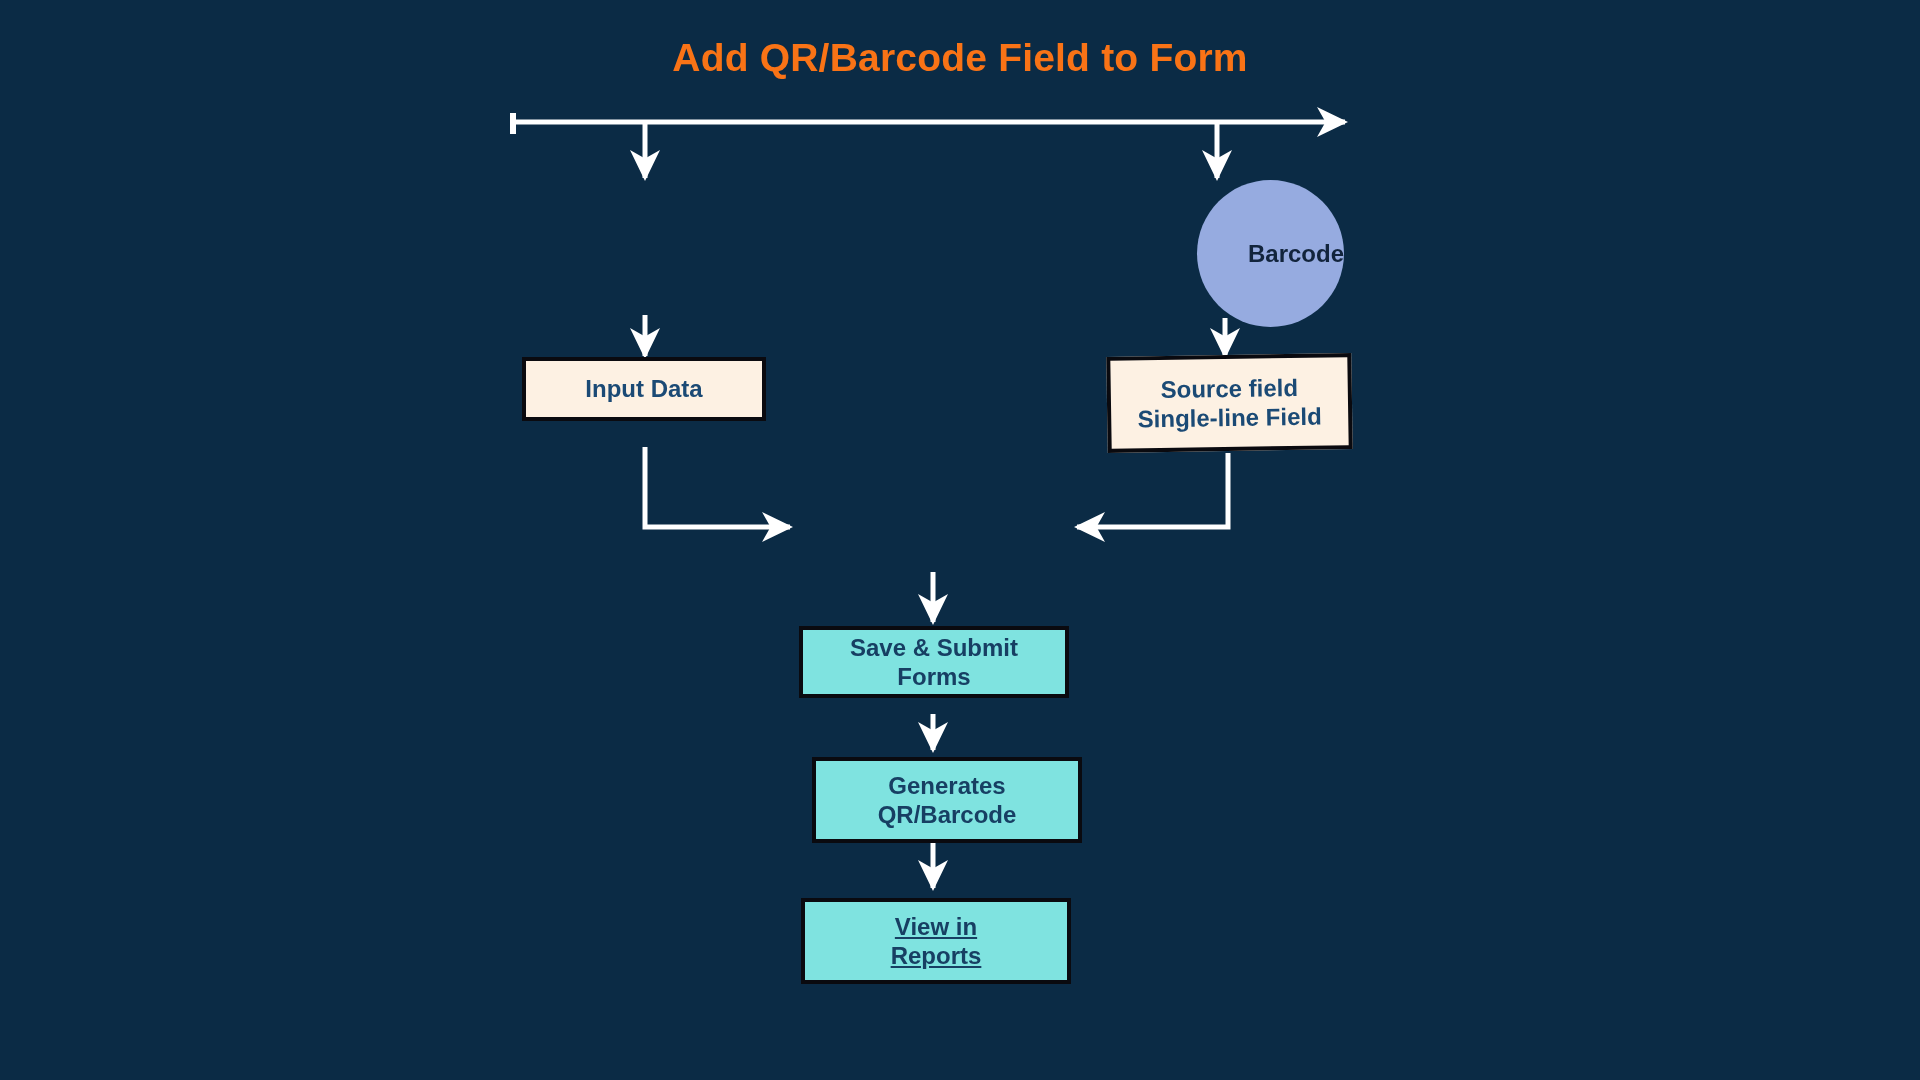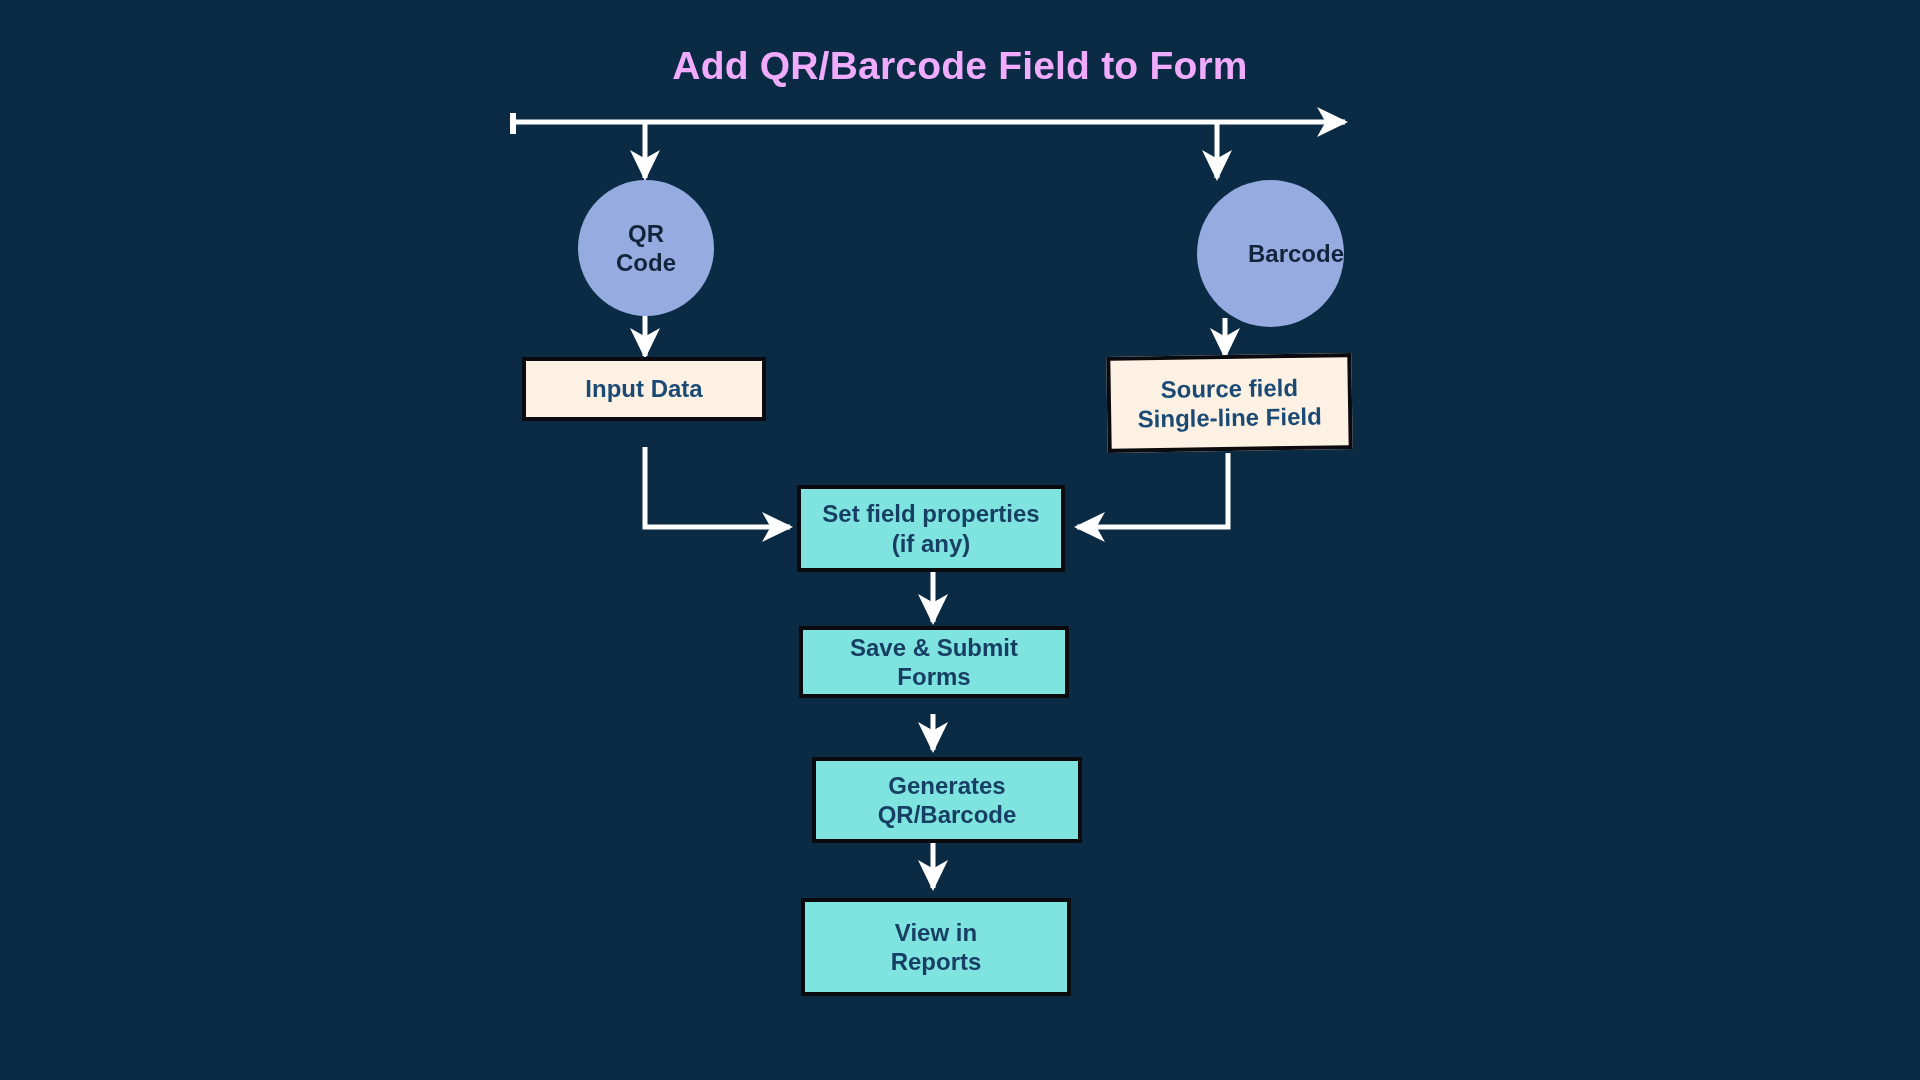--- a/index.html
+++ b/index.html
@@ -42,25 +42,24 @@
     line-height: 1.22;
   }
 
   
   #title {
     position: absolute;
     left: 0;
     top: 36px;
     width: 1920px;
     text-align: center;
-    color: #f0abfc;
+    color: #f97316;
     font-size: 39px;
     font-weight: bold;
     letter-spacing: 0.2px;
-    margin-top: 8px;
   }
 
   
   .node.circle {
     border-radius: 50%;
     background: #96abe0;
     color: #12243c;
     font-size: 24px;
   }
 
@@ -123,51 +122,43 @@
       <polyline points="1228,453 1228,527 1077,527" marker-end="url(#arrowhead)"></polyline>
 
       <line x1="933" y1="572" x2="933" y2="622" marker-end="url(#arrowhead)"></line>
 
       <line x1="933" y1="714" x2="933" y2="750" marker-end="url(#arrowhead)"></line>
 
       <line x1="933" y1="843" x2="933" y2="888" marker-end="url(#arrowhead)"></line>
     </g>
   </svg>
 
-  <div class="node circle" style="left:578px; top:180px; width:136px; height:136px;">
-    <span class="node-label">QR
-Code</span>
-  </div>
 
   <div class="node circle" style="left:1197px; top:180px; width:147px; height:147px;justify-content:flex-end;">
     <span class="node-label">Barcode</span>
   </div>
 
   <div class="node cream" style="left:522px; top:357px; width:244px; height:64px;">
     <span class="node-label">Input Data</span>
   </div>
 
   <div class="node cream skewed" style="left:1107px; top:355px; width:245px; height:96px;">
     <span class="node-label">Source field
 Single-line Field</span>
   </div>
 
-  <div class="node teal" style="left:797px; top:485px; width:268px; height:87px;">
-    <span class="node-label">Set field properties
-(if any)</span>
-  </div>
 
   <div class="node teal" style="left:799px; top:626px; width:270px; height:72px;">
     <span class="node-label">Save &amp; Submit
 Forms</span>
   </div>
 
   <div class="node teal" style="left:800px; top:757px; width:270px; height:86px;margin-left:12px;">
     <span class="node-label">Generates
 QR/Barcode</span>
   </div>
 
-  <div class="node teal" style="left:801px; top:898px; width:270px; height:98px;">
+  <div class="node teal" style="left:801px; top:898px; width:270px; height:86px;text-decoration:underline;">
     <span class="node-label">View in
 Reports</span>
   </div>
 
 </div>
 
 </body></html>

